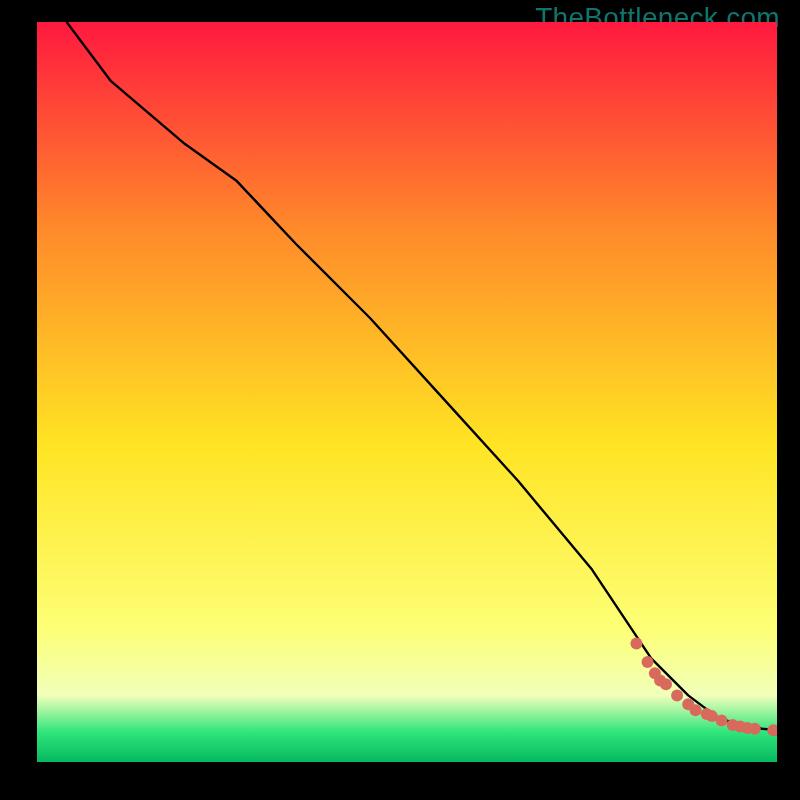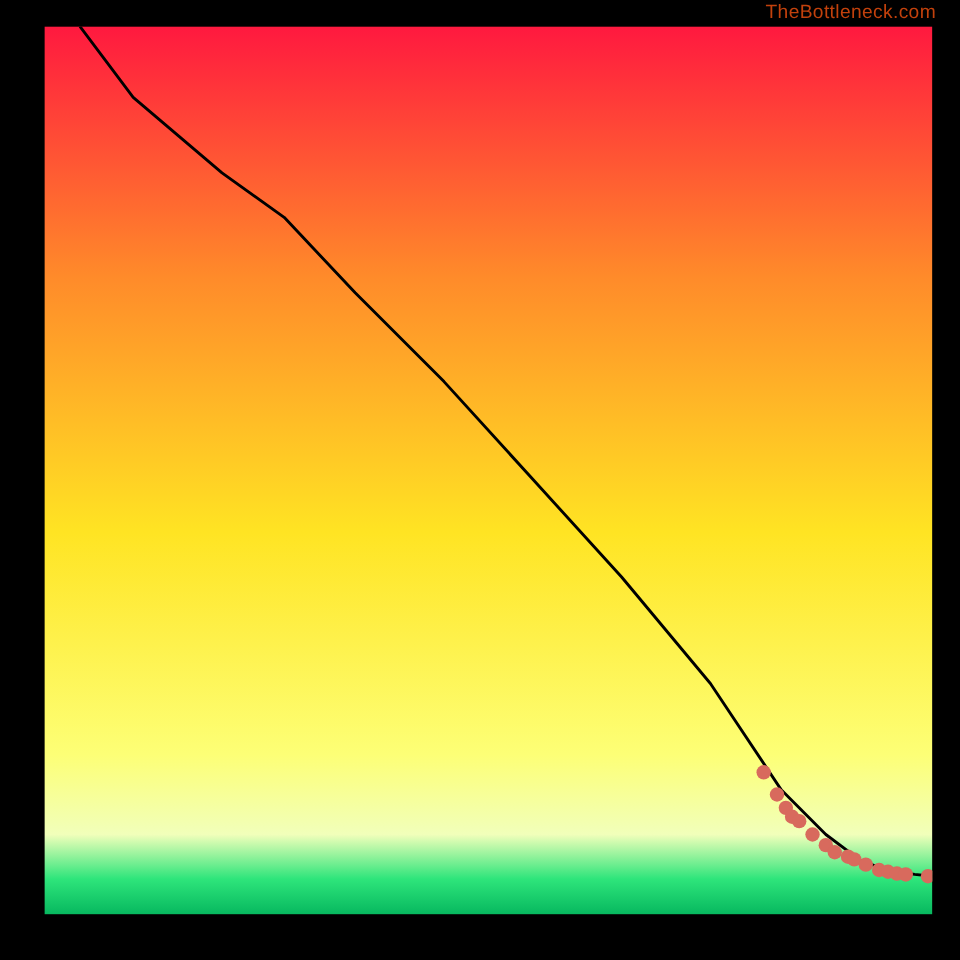--- a/index.html
+++ b/index.html
@@ -23,22 +23,22 @@
     position: absolute;
     left: 0;
     top: 0;
     width: 740px;
     height: 740px;
   }
   .watermark {
     position: absolute;
     top: 2px;
     right: 20px;
-    color: #c2410c;
-    font-size: 16px;
+    color: #0f766e;
+    font-size: 28px;
     font-weight: 500;
     letter-spacing: 0.3px;
   }
   svg { display: block; }
 </style>
 </head>
 <body>
 
 <div class="watermark">TheBottleneck.com</div>
 

